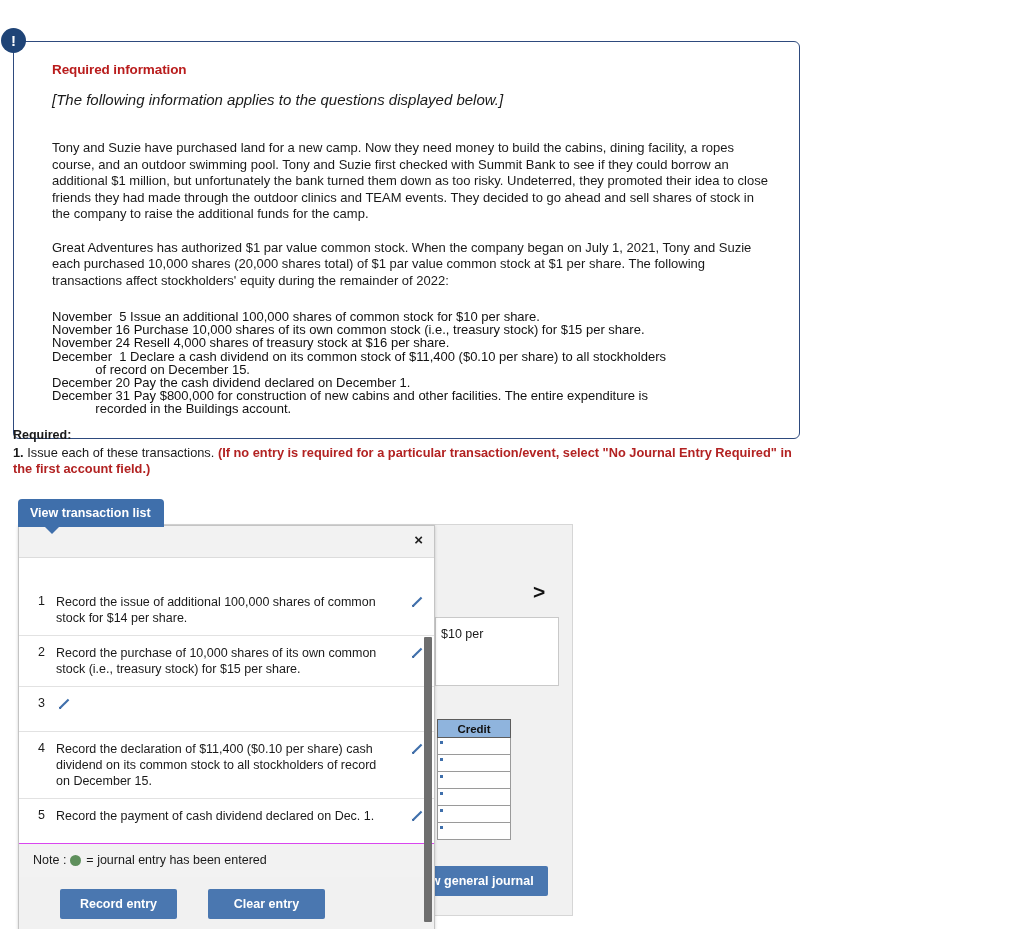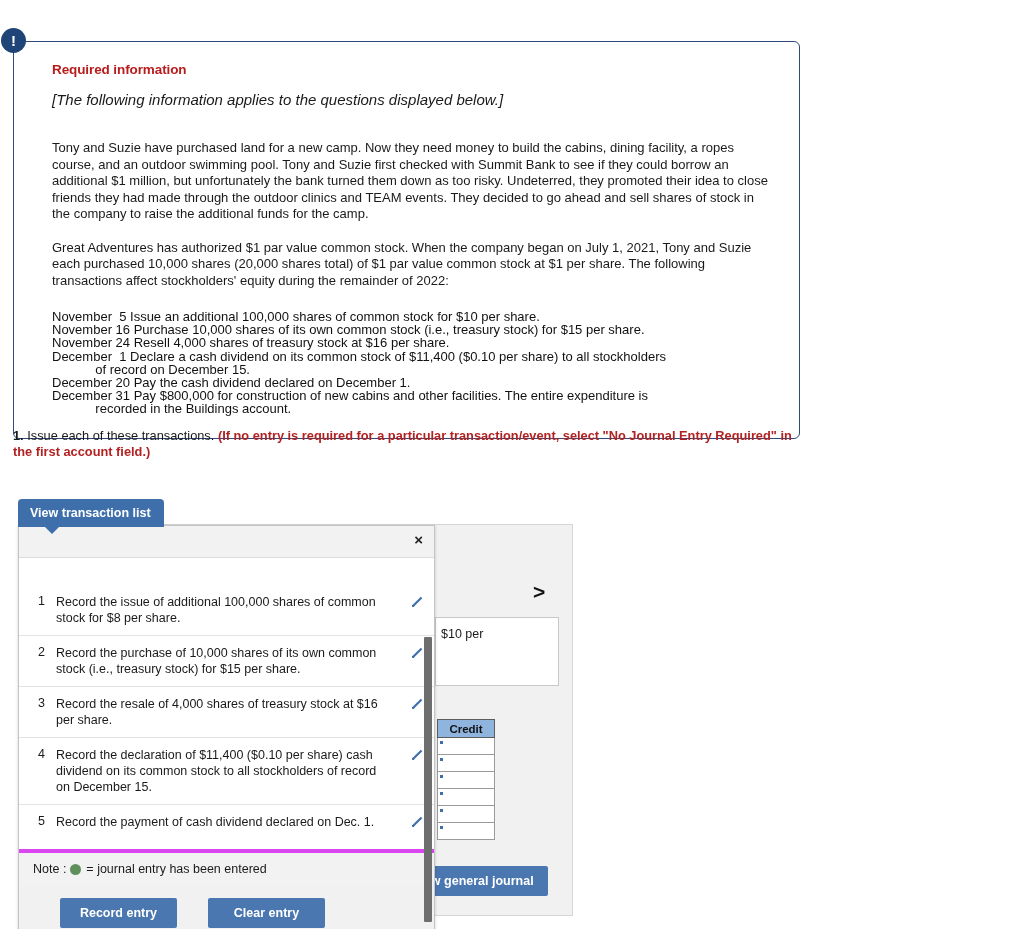--- a/index.html
+++ b/index.html
@@ -161,21 +161,21 @@
   }
   .ws-whitebox .txt {
     font-size: 12.5px;
     padding: 9px 0 0 5px;
     color: #1a1a1a;
   }
   .ws-table {
     position: absolute;
     left: 437px;
     top: 719px;
-    width: 58px;
+    width: 74px;
     z-index: 2;
     border-collapse: collapse;
   }
   .ws-table th {
     background: #8fb4dd;
     border: 1px solid #5c5c5c;
     font-size: 11.5px;
     font-weight: bold;
     color: #111;
     height: 15px;
@@ -290,21 +290,21 @@
     position: absolute;
     right: 2px;
     top: 52px;
     width: 8px;
     height: 285px;
     background: #6e6e6e;
     border-radius: 1px;
   }
   .modal-note {
     background: #f2f2f2;
-    border-top: 4px solid #d946ef;
+    border-top: 1px solid #d946ef;
     font-size: 12.5px;
     padding: 9px 0 10px 14px;
     color: #1a1a1a;
     display: flex;
     align-items: center;
   }
   .green-dot {
     display: inline-block;
     width: 11px; height: 11px;
     border-radius: 50%;
@@ -335,20 +335,21 @@
 November 24 Resell 4,000 shares of treasury stock at $16 per share.
 December  1 Declare a cash dividend on its common stock of $11,400 ($0.10 per share) to all stockholders
             of record on December 15.
 December 20 Pay the cash dividend declared on December 1.
 December 31 Pay $800,000 for construction of new cabins and other facilities. The entire expenditure is
             recorded in the Buildings account.</div>
   </div>
 </div>
 
 <div class="required-block">
+  <div class="required-lbl">Required:</div>
   <div class="required-line">
     <span class="num">1.</span><span> Issue each of these transactions. </span><span class="red">(If no entry is required for a particular transaction/event, select "No Journal Entry Required" in the first account field.)</span>
   </div>
 </div>
 
 <div class="tab-strip">
   <div class="tab-btn">
     <span>View transaction list</span>
     <span class="tab-arrow"></span>
   </div>
@@ -390,41 +391,40 @@
 
 <div class="modal">
   <div class="modal-head">
     <span class="modal-close">×</span>
   </div>
   <div class="modal-gap"></div>
 
   <div class="tx-list">
     <div class="tx-row">
       <div class="tx-num">1</div>
-      <div class="tx-text">Record the issue of additional 100,000 shares of common stock for $8 per share.</div>
+      <div class="tx-text">Record the issue of additional 100,000 shares of common stock for $14 per share.</div>
       <div class="tx-pencil">
         <svg width="15" height="15" viewBox="0 0 16 16">
             <path d="M12.6 1.8 14.2 3.4 5.6 12 3 13 4 10.4z" fill="#3f6fab"></path>
             <path d="M3.2 10.6 5.4 12.8" stroke="#2f5a92" stroke-width="1"></path>
           </svg>
       </div>
     </div>
     <div class="tx-row">
       <div class="tx-num">2</div>
       <div class="tx-text">Record the purchase of 10,000 shares of its own common stock (i.e., treasury stock) for $15 per share.</div>
       <div class="tx-pencil">
         <svg width="15" height="15" viewBox="0 0 16 16">
             <path d="M12.6 1.8 14.2 3.4 5.6 12 3 13 4 10.4z" fill="#3f6fab"></path>
             <path d="M3.2 10.6 5.4 12.8" stroke="#2f5a92" stroke-width="1"></path>
           </svg>
       </div>
     </div>
     <div class="tx-row">
       <div class="tx-num">3</div>
-      <div class="tx-text">Record the resale of 4,000 shares of treasury stock at $16 per share.</div>
       <div class="tx-pencil">
         <svg width="15" height="15" viewBox="0 0 16 16">
             <path d="M12.6 1.8 14.2 3.4 5.6 12 3 13 4 10.4z" fill="#3f6fab"></path>
             <path d="M3.2 10.6 5.4 12.8" stroke="#2f5a92" stroke-width="1"></path>
           </svg>
       </div>
     </div>
     <div class="tx-row">
       <div class="tx-num">4</div>
       <div class="tx-text">Record the declaration of $11,400 ($0.10 per share) cash dividend on its common stock to all stockholders of record on December 15.</div>

